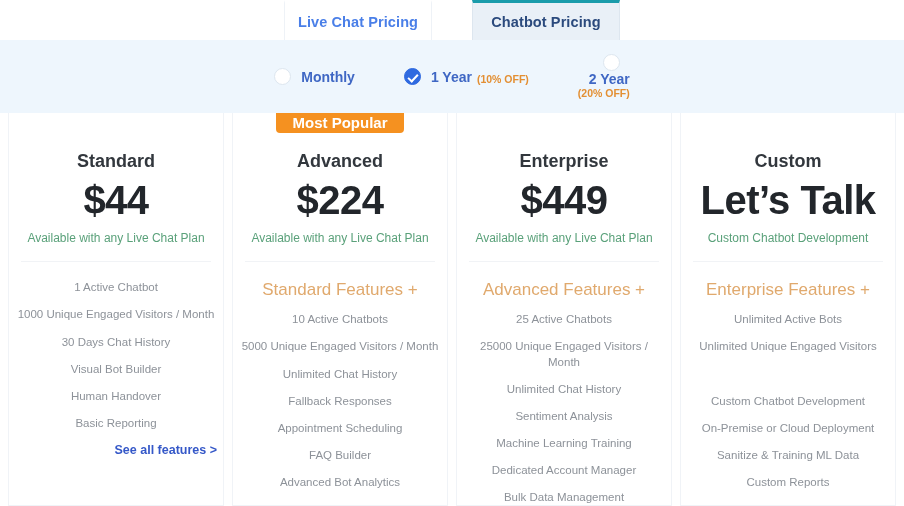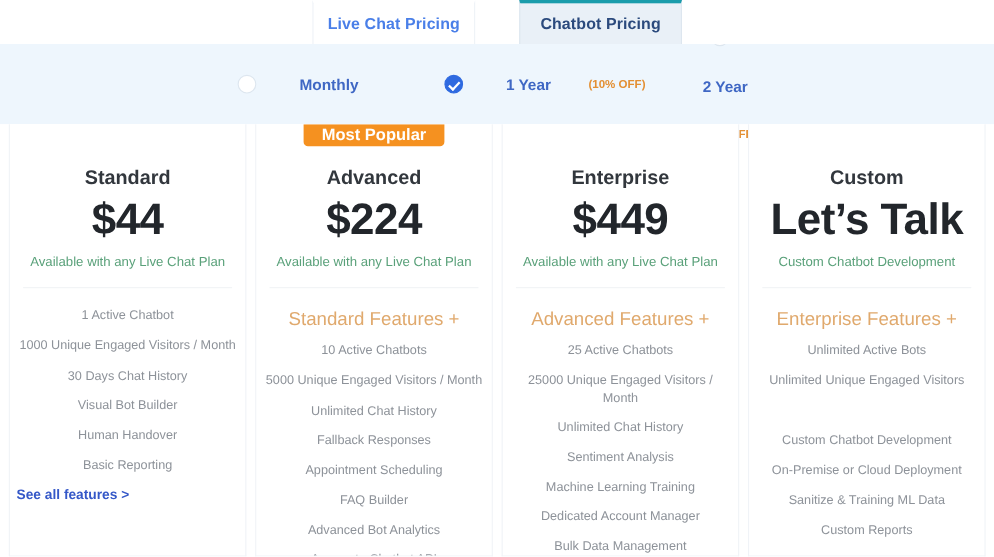--- a/index.html
+++ b/index.html
@@ -50,24 +50,23 @@
   .billing-band {
     height: 73px;
     background: #eef6fd;
     display: flex;
     align-items: center;
     justify-content: center;
   }
   .billing-inner { display: flex; align-items: center; }
   .billopt {
     display: flex;
-    align-items: center;
+    align-items: flex-end;
     cursor: pointer;
     margin-right: 44px;
-    gap: 29px;
   }
   .billopt:last-child { margin-right: 0; flex-direction: column; }
   .radio {
     width: 17px; height: 17px;
     border-radius: 50%;
     background: #ffffff;
     border: 1px solid #dde6ef;
     margin-right: 10px;
     flex: none;
   }
@@ -170,21 +169,21 @@
   }
   .feat {
     text-align: center;
     font-size: 11.5px;
     color: #8d9299;
     line-height: 1.32;
     margin-bottom: 12px;
   }
   .feat.spacer { visibility: hidden; }
   .see-all {
-    text-align: left;
+    text-align: right;
     font-size: 12.5px;
     font-weight: bold;
     color: #3558c8;
     margin-top: 7px;
     cursor: pointer;
   }
 </style>
 </head>
 <body>
 

